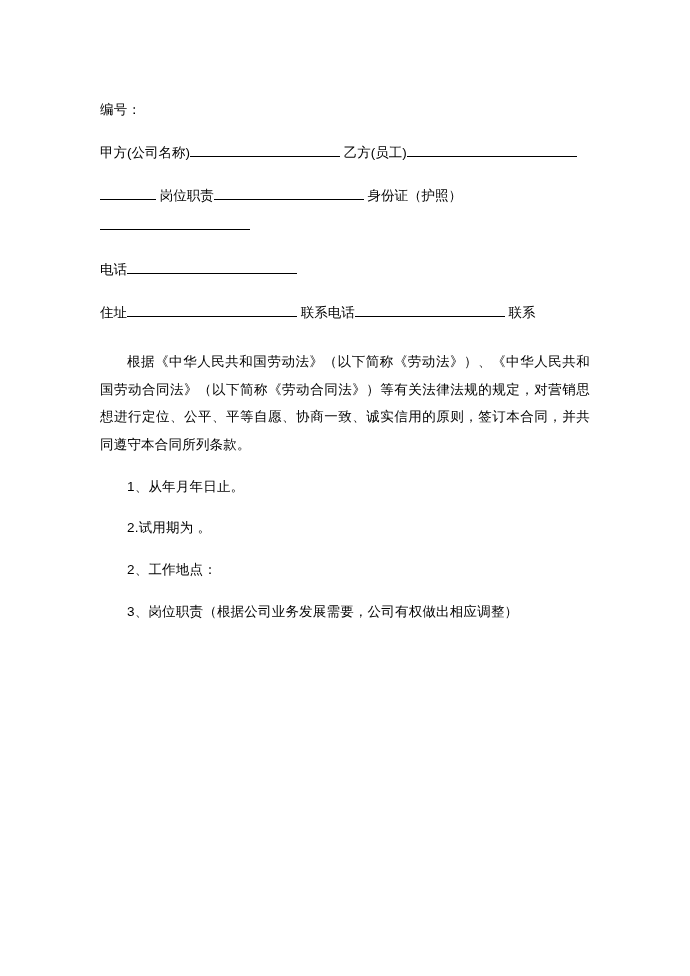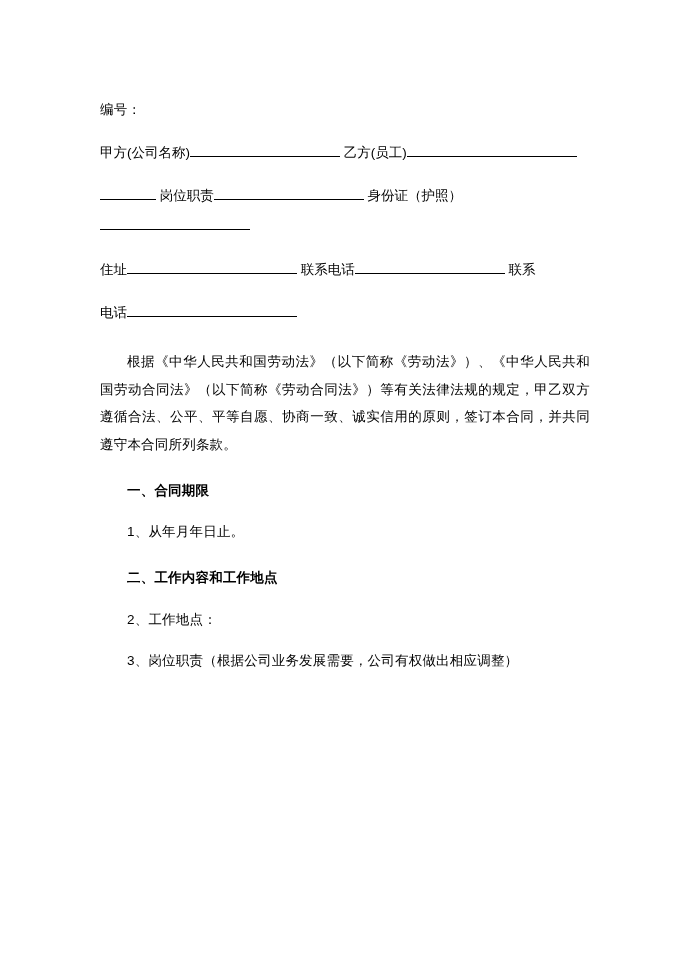--- a/index.html
+++ b/index.html
@@ -76,32 +76,31 @@
       <span class="label-inline">乙方(员工)</span><span class="blank b-xl"></span>
     </p>
 
     <p class="field-line no-indent">
       <span class="blank b-xs"></span>
       <span class="label-inline">岗位职责</span><span class="blank b-lg"></span>
       <span class="label-inline">身份证（护照）</span><span class="blank b-lg"></span>
     </p>
 
     <p class="field-line no-indent">
+      <span class="label-inline">电话</span><span class="blank b-xl"></span>
+    </p>
+
+    <p class="field-line no-indent">
       <span class="label-inline">住址</span><span class="blank b-xl"></span>
       <span class="label-inline">联系电话</span><span class="blank b-lg"></span>
       <span class="label-inline">联系</span>
     </p>
 
-    <p class="field-line no-indent">
-      <span class="label-inline">电话</span><span class="blank b-xl"></span>
-    </p>
+    <p class="para indent spacer-top">根据《中华人民共和国劳动法》（以下简称《劳动法》）、《中华人民共和国劳动合同法》（以下简称《劳动合同法》）等有关法律法规的规定，对营销思想进行定位、公平、平等自愿、协商一致、诚实信用的原则，签订本合同，并共同遵守本合同所列条款。</p>
 
-    <p class="para indent spacer-top">根据《中华人民共和国劳动法》（以下简称《劳动法》）、《中华人民共和国劳动合同法》（以下简称《劳动合同法》）等有关法律法规的规定，甲乙双方遵循合法、公平、平等自愿、协商一致、诚实信用的原则，签订本合同，并共同遵守本合同所列条款。</p>
+    <p class="para indent">1、从年月年日止。</p>
+    <p class="para indent">2.试用期为 。</p>
 
-    <p class="para heading">一、合同期限</p>
-    <p class="para indent">1、从年月年日止。</p>
-
-    <p class="para heading">二、工作内容和工作地点</p>
     <p class="para indent">2、工作地点：</p>
     <p class="para indent">3、岗位职责（根据公司业务发展需要，公司有权做出相应调整）</p>
 
   </div>
 </div>
 
 </body></html>

